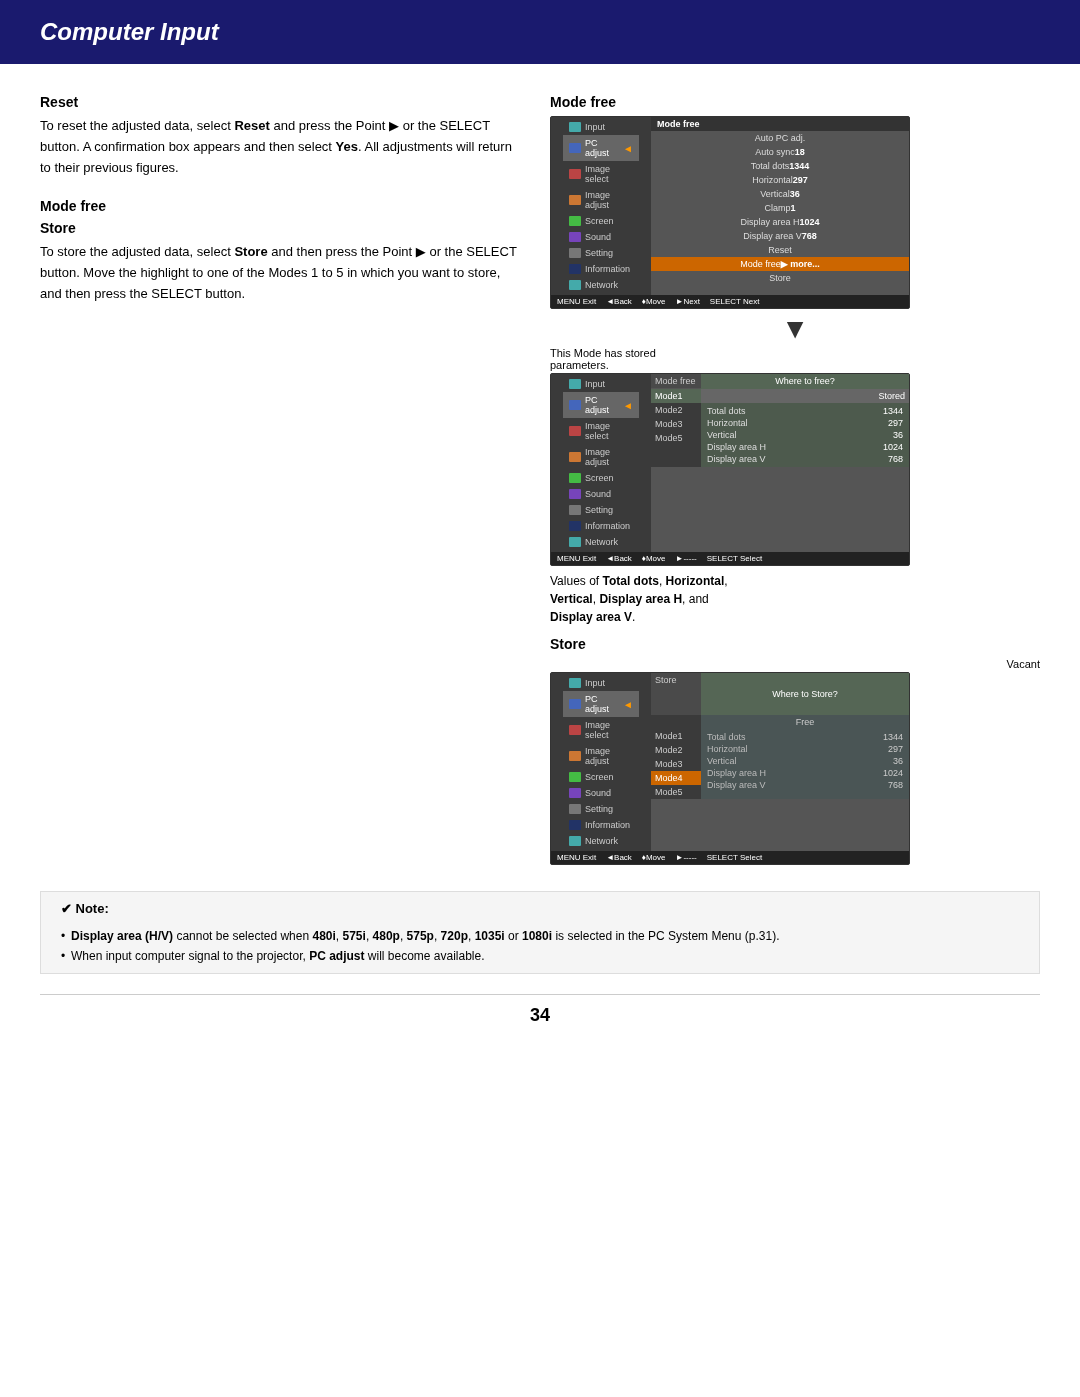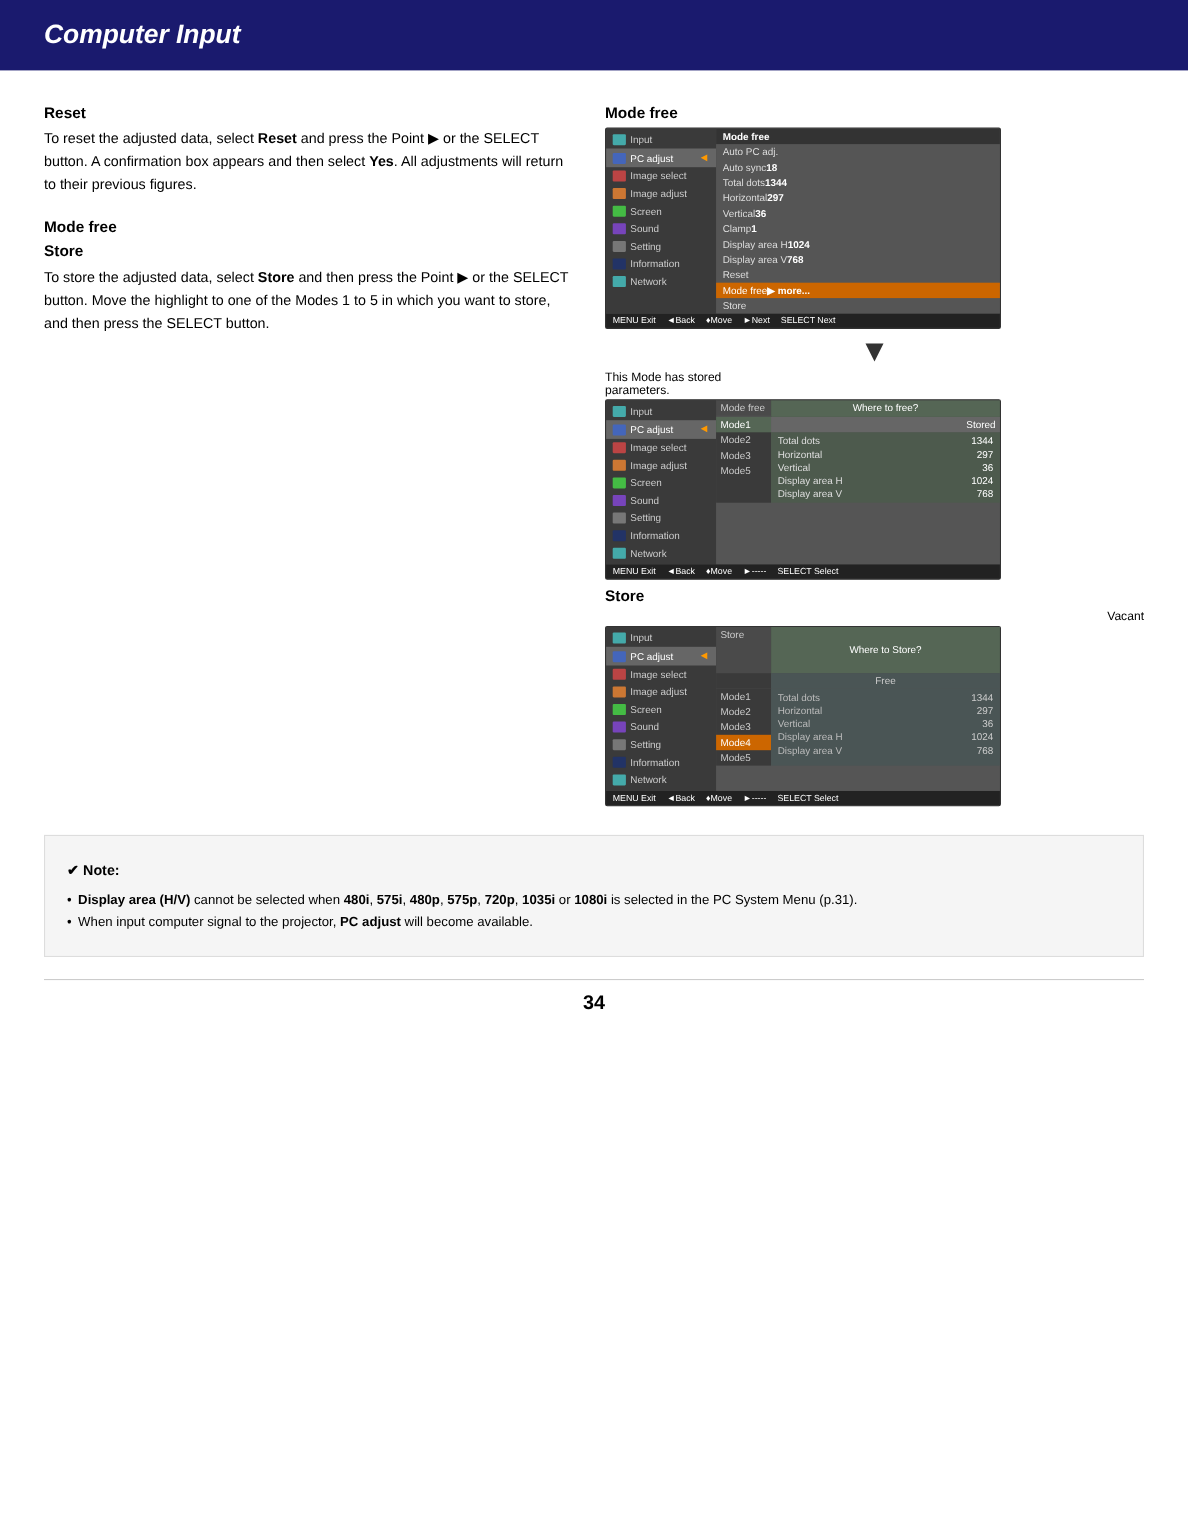--- a/index.html
+++ b/index.html
@@ -65,21 +65,21 @@
       font-size: 10px;
     }
 
     .ui-panel-inner {
       display: flex;
     }
 
     .menu-sidebar {
       background: #3a3a3a;
       width: 100px;
-      padding: 2px 0;
+      padding: 2px 12px;
     }
 
     .menu-item {
       display: flex;
       align-items: center;
       padding: 3px 6px;
       color: #ccc;
       font-size: 9px;
       gap: 4px;
     }
@@ -122,21 +122,21 @@
     .content-panel-title {
       background: #333;
       color: #fff;
       padding: 2px 6px;
       font-size: 9px;
       font-weight: bold;
     }
 
     .content-row {
       display: flex;
-      justify-content: flex-start;
+      justify-content: center;
       padding: 2px 6px;
       color: #ddd;
       font-size: 9px;
     }
 
     .content-row.highlighted {
       background: #cc6600;
       color: #fff;
     }
 
@@ -171,21 +171,21 @@
       line-height: 1.5;
       margin: 6px 0 10px 0;
     }
 
     .caption-text b { font-weight: bold; }
 
     
     .note-section {
       background: #f5f5f5;
       border: 1px solid #ddd;
-      padding: 20px 20px;
+      padding: 6px 20px;
       margin: 20px 40px;
       font-size: 12px;
       line-height: 1.7;
     }
 
     .note-title {
       font-weight: bold;
       font-size: 13px;
       margin-bottom: 6px;
     }
@@ -458,20 +458,25 @@
       </div>
       <div class="panel-footer">
         <span><span>MENU</span> Exit</span>
         <span>◄Back</span>
         <span>♦Move</span>
         <span>►-----</span>
         <span><span>SELECT</span> Select</span>
       </div>
     </div>
 
+    <div class="caption-text">
+      Values of <b>Total dots</b>, <b>Horizontal</b>,<br>
+      <b>Vertical</b>, <b>Display area H</b>, and<br>
+      <b>Display area V</b>.
+    </div>
 
     <div class="right-panel-label">Store</div>
 
     <div style="display:flex; justify-content:flex-end; font-size:11px; margin-bottom:2px;">
       <span>Vacant</span>
     </div>
 
     <div class="ui-panel">
       <div class="ui-panel-inner">
 

